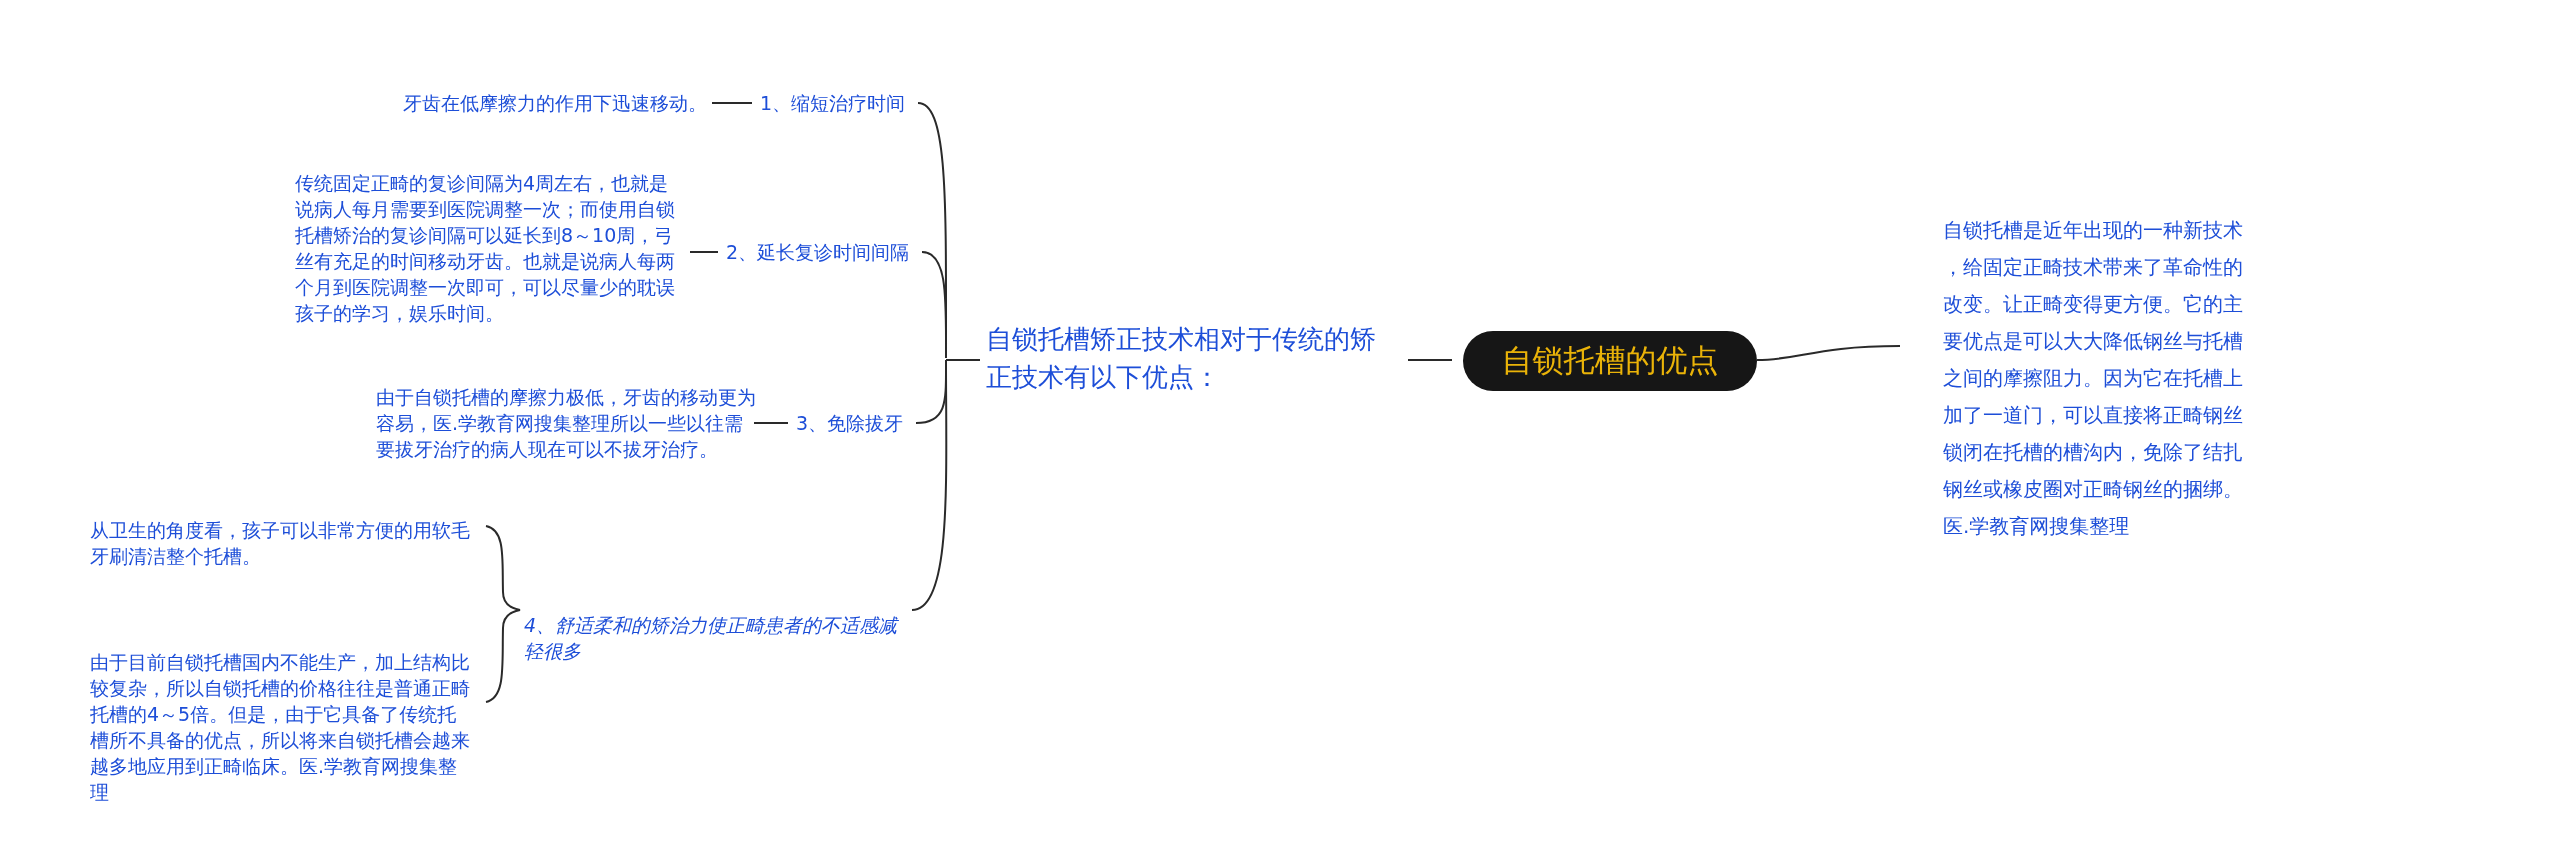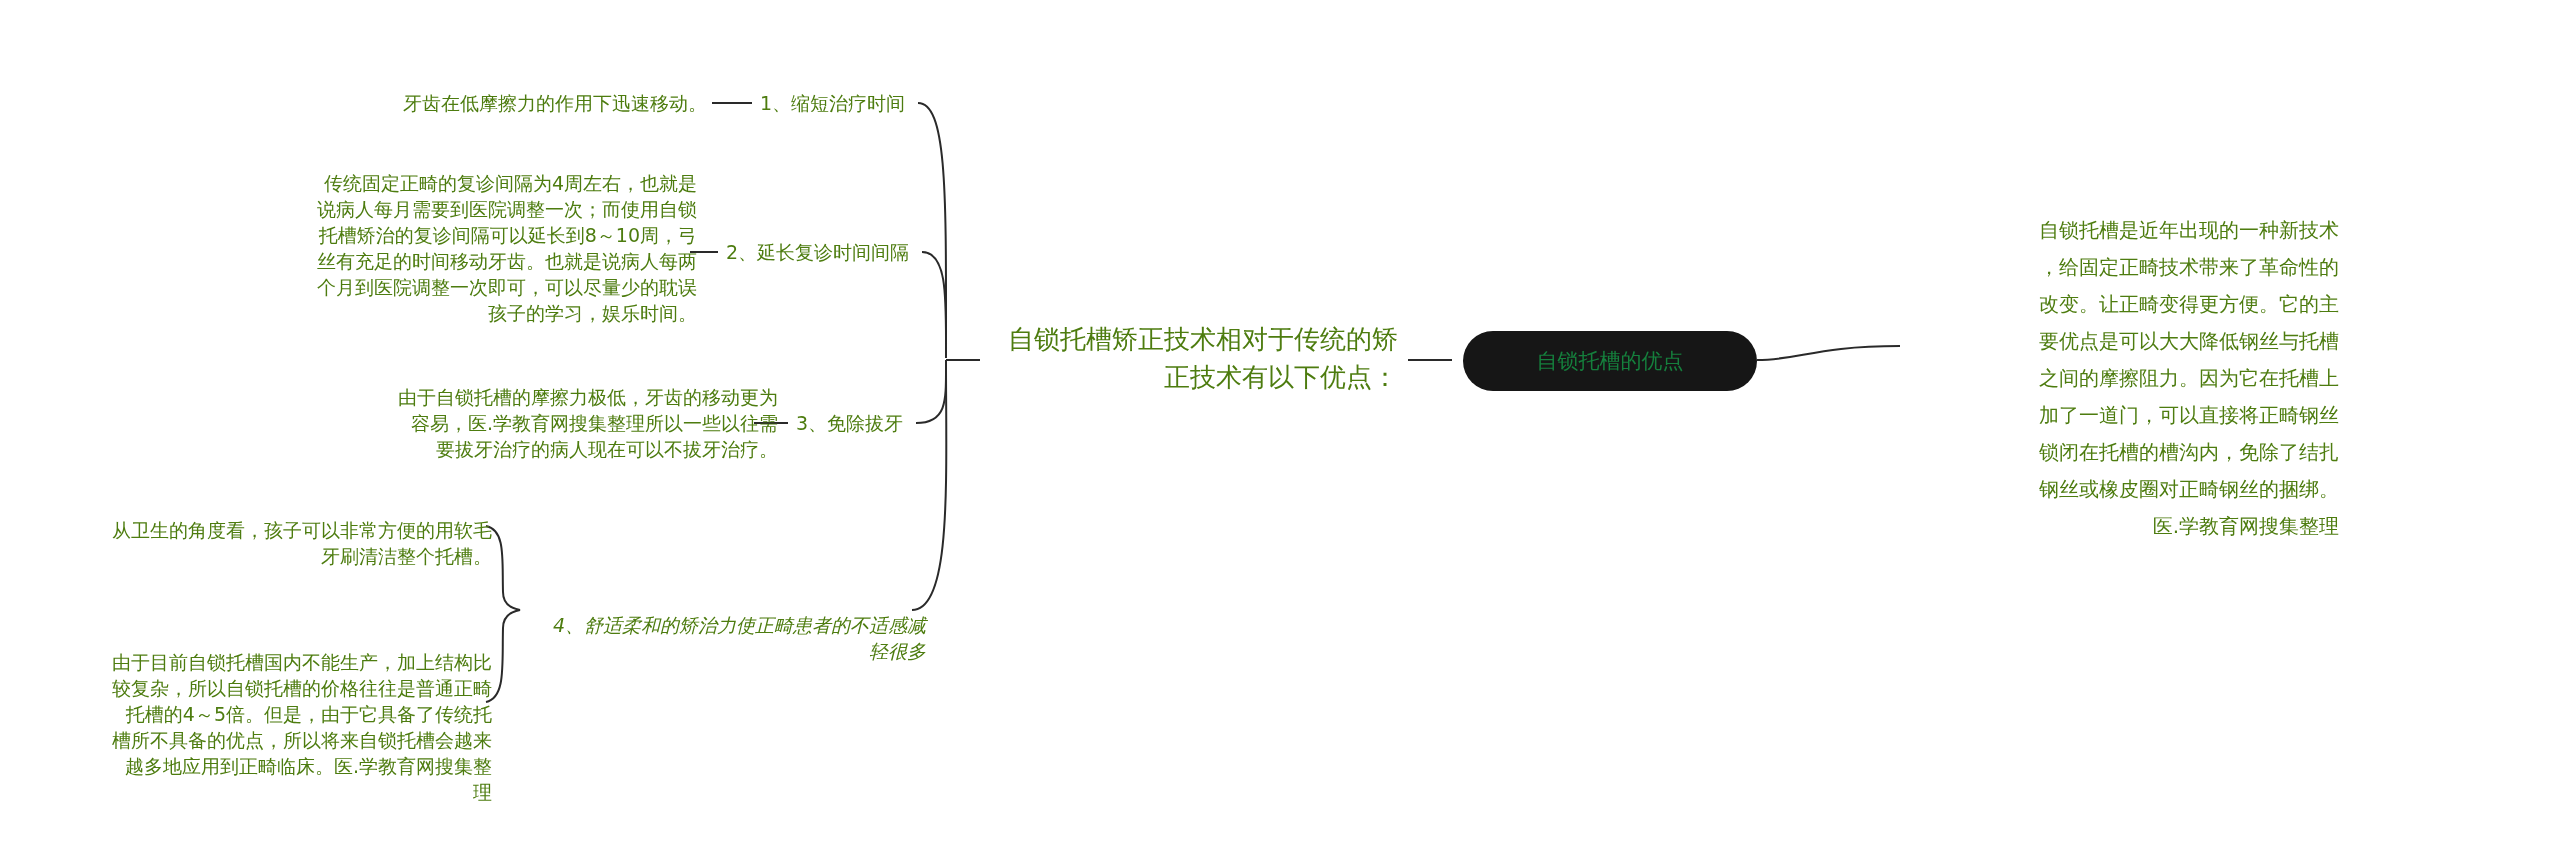--- a/index.html
+++ b/index.html
@@ -10,44 +10,43 @@
     background: #ffffff;
     overflow: hidden;
     font-family: "DejaVu Sans", "Liberation Sans", sans-serif;
     color: #3f3f3f;
   }
   .txt {
     position: absolute;
     white-space: pre-line;
     font-size: 19px;
     line-height: 26px;
-    color: #4d7c0f;
-    text-align: right;
+    color: #1d4ed8;
   }
   .intro-txt {
     font-size: 26px;
     line-height: 38px;
   }
   .right-txt {
     font-size: 20px;
     line-height: 37px;
   }
   .center-node {
     position: absolute;
     left: 1463px;
     top: 331px;
     width: 294px;
     height: 60px;
     background: #161616;
-    color: #15803d;
+    color: #eab308;
     border-radius: 30px;
     display: flex;
     align-items: center;
     justify-content: center;
-    font-size: 21px;
+    font-size: 31px;
   }
   svg.connectors {
     position: absolute;
     left: 0;
     top: 0;
   }
   svg.connectors path, svg.connectors line {
     stroke: #2a2a2a;
     stroke-width: 2;
     fill: none;

